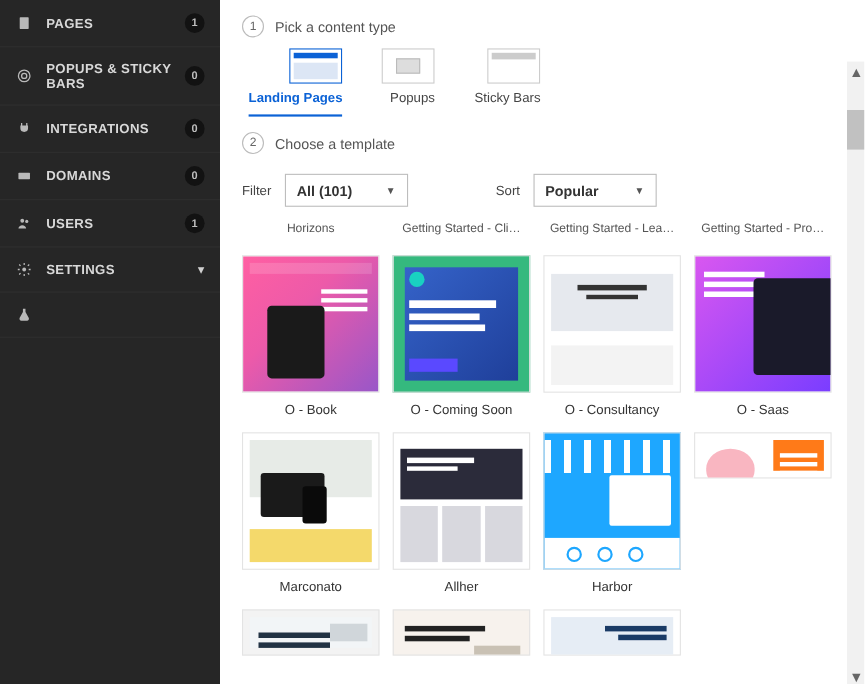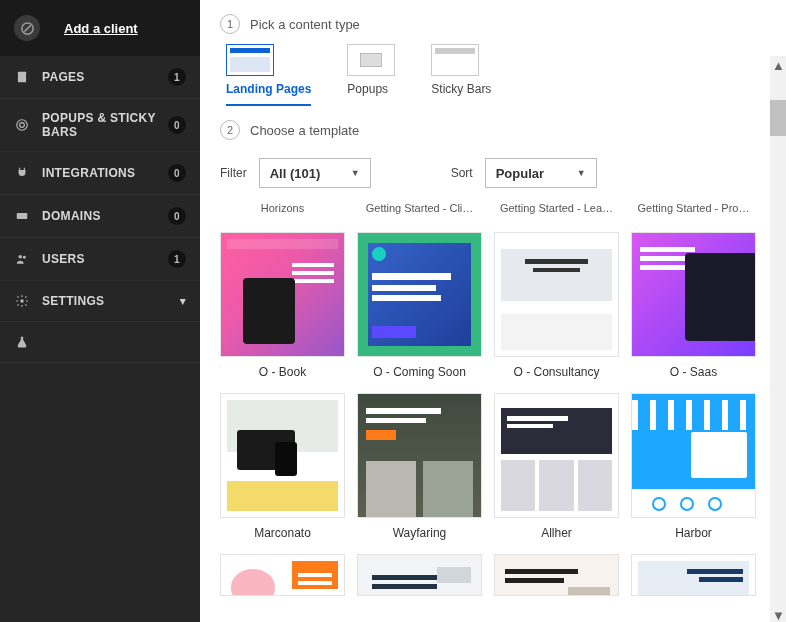--- a/index.html
+++ b/index.html
@@ -16,21 +16,21 @@
 .nav-badge { min-width: 18px; height: 18px; border-radius: 9px; background: #121212; color: #bdbdbd; font-size: 10px; display: inline-flex; align-items: center; justify-content: center; font-weight: 700; padding: 0 6px; }
 .nav-caret { color: #d0d0d0; }
 .main { flex: 1; display: flex; flex-direction: column; position: relative; overflow: hidden; }
 .scroll-track { position: absolute; right: 0; top: 56px; bottom: 0; width: 16px; background: #f1f1f1; }
 .scroll-thumb { position: absolute; right: 0; width: 16px; background: #c1c1c1; }
 .scroll-up, .scroll-down { position: absolute; right: 2px; width: 12px; height: 12px; color: #666; }
 .section { padding: 14px 20px 8px 20px; }
 .step { display: flex; align-items: center; gap: 10px; font-size: 13px; color: #555; margin-bottom: 10px; }
 .step-num { width: 20px; height: 20px; border-radius: 50%; border: 1px solid #bbb; display: inline-flex; align-items: center; justify-content: center; font-size: 11px; color: #666; }
 .content-types { display: flex; gap: 36px; margin-left: 6px; }
-.ctype { display: flex; flex-direction: column; align-items: flex-start; gap: 6px; padding-bottom: 8px; cursor: pointer; font-size: 12px; color: #444; }
+.ctype { display: flex; flex-direction: column; align-items: flex-end; gap: 6px; padding-bottom: 8px; cursor: pointer; font-size: 12px; color: #444; }
 .ctype-thumb { width: 48px; height: 32px; border: 1px solid #ccc; position: relative; background: #fff; }
 .ctype.active .ctype-thumb { border-color: #0b62d6; }
 .ctype.active { color: #0b62d6; border-bottom: 2.5px solid #0b62d6; font-weight: 600; }
 .ctype-thumb .bar { position: absolute; left: 3px; right: 3px; top: 3px; height: 5px; background: #0b62d6; }
 .ctype-thumb .body { position: absolute; left: 3px; right: 3px; top: 12px; bottom: 3px; background: #dce6f5; }
 .ctype-thumb.popup .mini { position: absolute; left: 12px; right: 12px; top: 8px; bottom: 8px; border: 1px solid #bbb; background: #ddd; }
 .ctype-thumb.sticky .stick { position: absolute; left: 3px; right: 3px; top: 3px; height: 6px; background: #ccc; }
 .filters { display: flex; align-items: center; gap: 12px; padding: 0 20px 14px 20px; }
 .flabel { font-size: 12px; color: #444; }
 .sortwrap { margin-left: 68px; display: flex; align-items: center; gap: 12px; }
@@ -104,29 +104,20 @@
 .tb-r3 .img{position:absolute; right:8px; top:32px; width:42px; height:34px; background:#c9c1b4;}
 .tb-r4 { background:#fff;}
 .tb-r4 .hero{position:absolute; left:6px; right:6px; top:6px; height:36px; background:#e6edf5;}
 .tb-r4 .h{position:absolute; right:12px; top:14px; width:56px; height:5px; background:#1a3b66;}
 .tb-r4 .h2{top:22px; width:44px;}
 </style>
 </head>
 <body>
 
 <div class="sidebar">
-  <div class="sidebar-header">
-    <span class="logo">
-      <svg viewBox="0 0 24 24" fill="none" stroke="#9a9a9a" stroke-width="2.4">
-          <circle cx="12" cy="12" r="9"></circle>
-          <path d="M7 17 L17 7"></path>
-        </svg>
-    </span>
-    <a class="header-link">Add a client</a>
-  </div>
   <div class="nav">
     <div class="nav-item">
       <span class="nav-icon">
           <svg width="14" height="14" viewBox="0 0 24 24" fill="#b9b9b9">
             <rect x="5" y="3" width="14" height="18" rx="1"></rect>
           </svg>
         </span>
       <span class="nav-label">PAGES</span>
       <span class="nav-badge">1</span>
     </div>
@@ -296,31 +287,20 @@
       <div class="card">
         <div class="thumb tb-marc">
             <div class="top"></div>
             <div class="lap"></div>
             <div class="ph"></div>
             <div class="bot"></div>
           </div>
         <div class="caption">Marconato</div>
       </div>
       <div class="card">
-        <div class="thumb tb-way">
-            <div class="dark"></div>
-            <div class="t1"></div>
-            <div class="t2"></div>
-            <div class="b"></div>
-            <div class="p1"></div>
-            <div class="p2"></div>
-          </div>
-        <div class="caption">Wayfaring</div>
-      </div>
-      <div class="card">
         <div class="thumb tb-all">
             <div class="hero"></div>
             <div class="h1"></div>
             <div class="h2"></div>
             <div class="grid3">
               <div></div>
               <div></div>
               <div></div>
             </div>
           </div>

